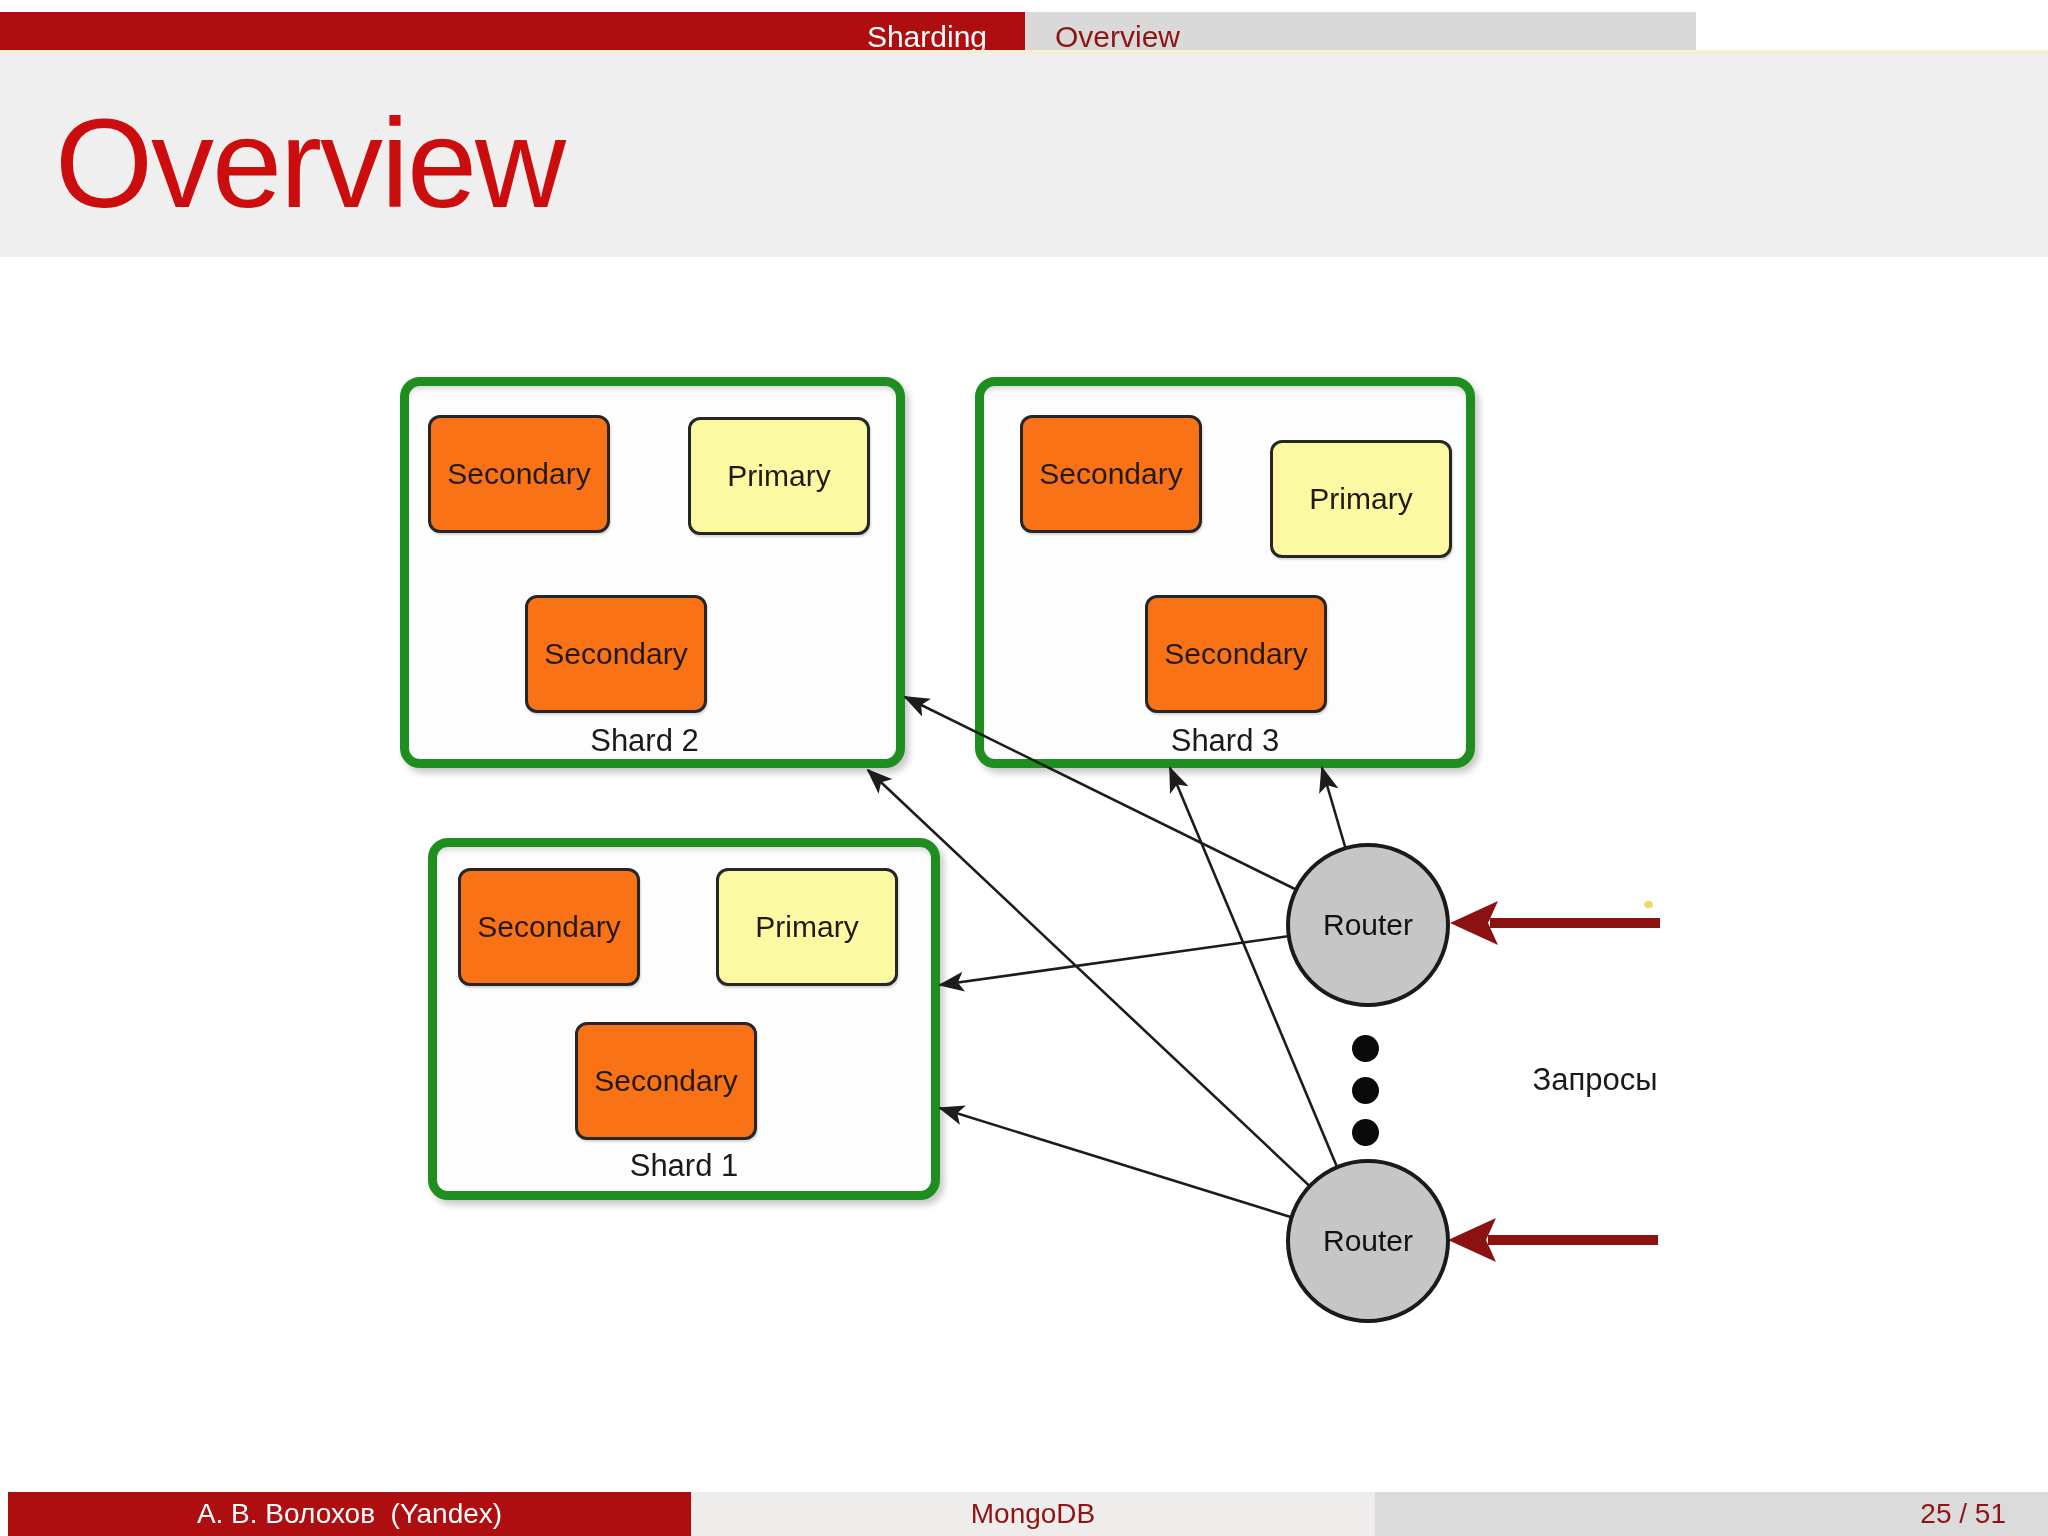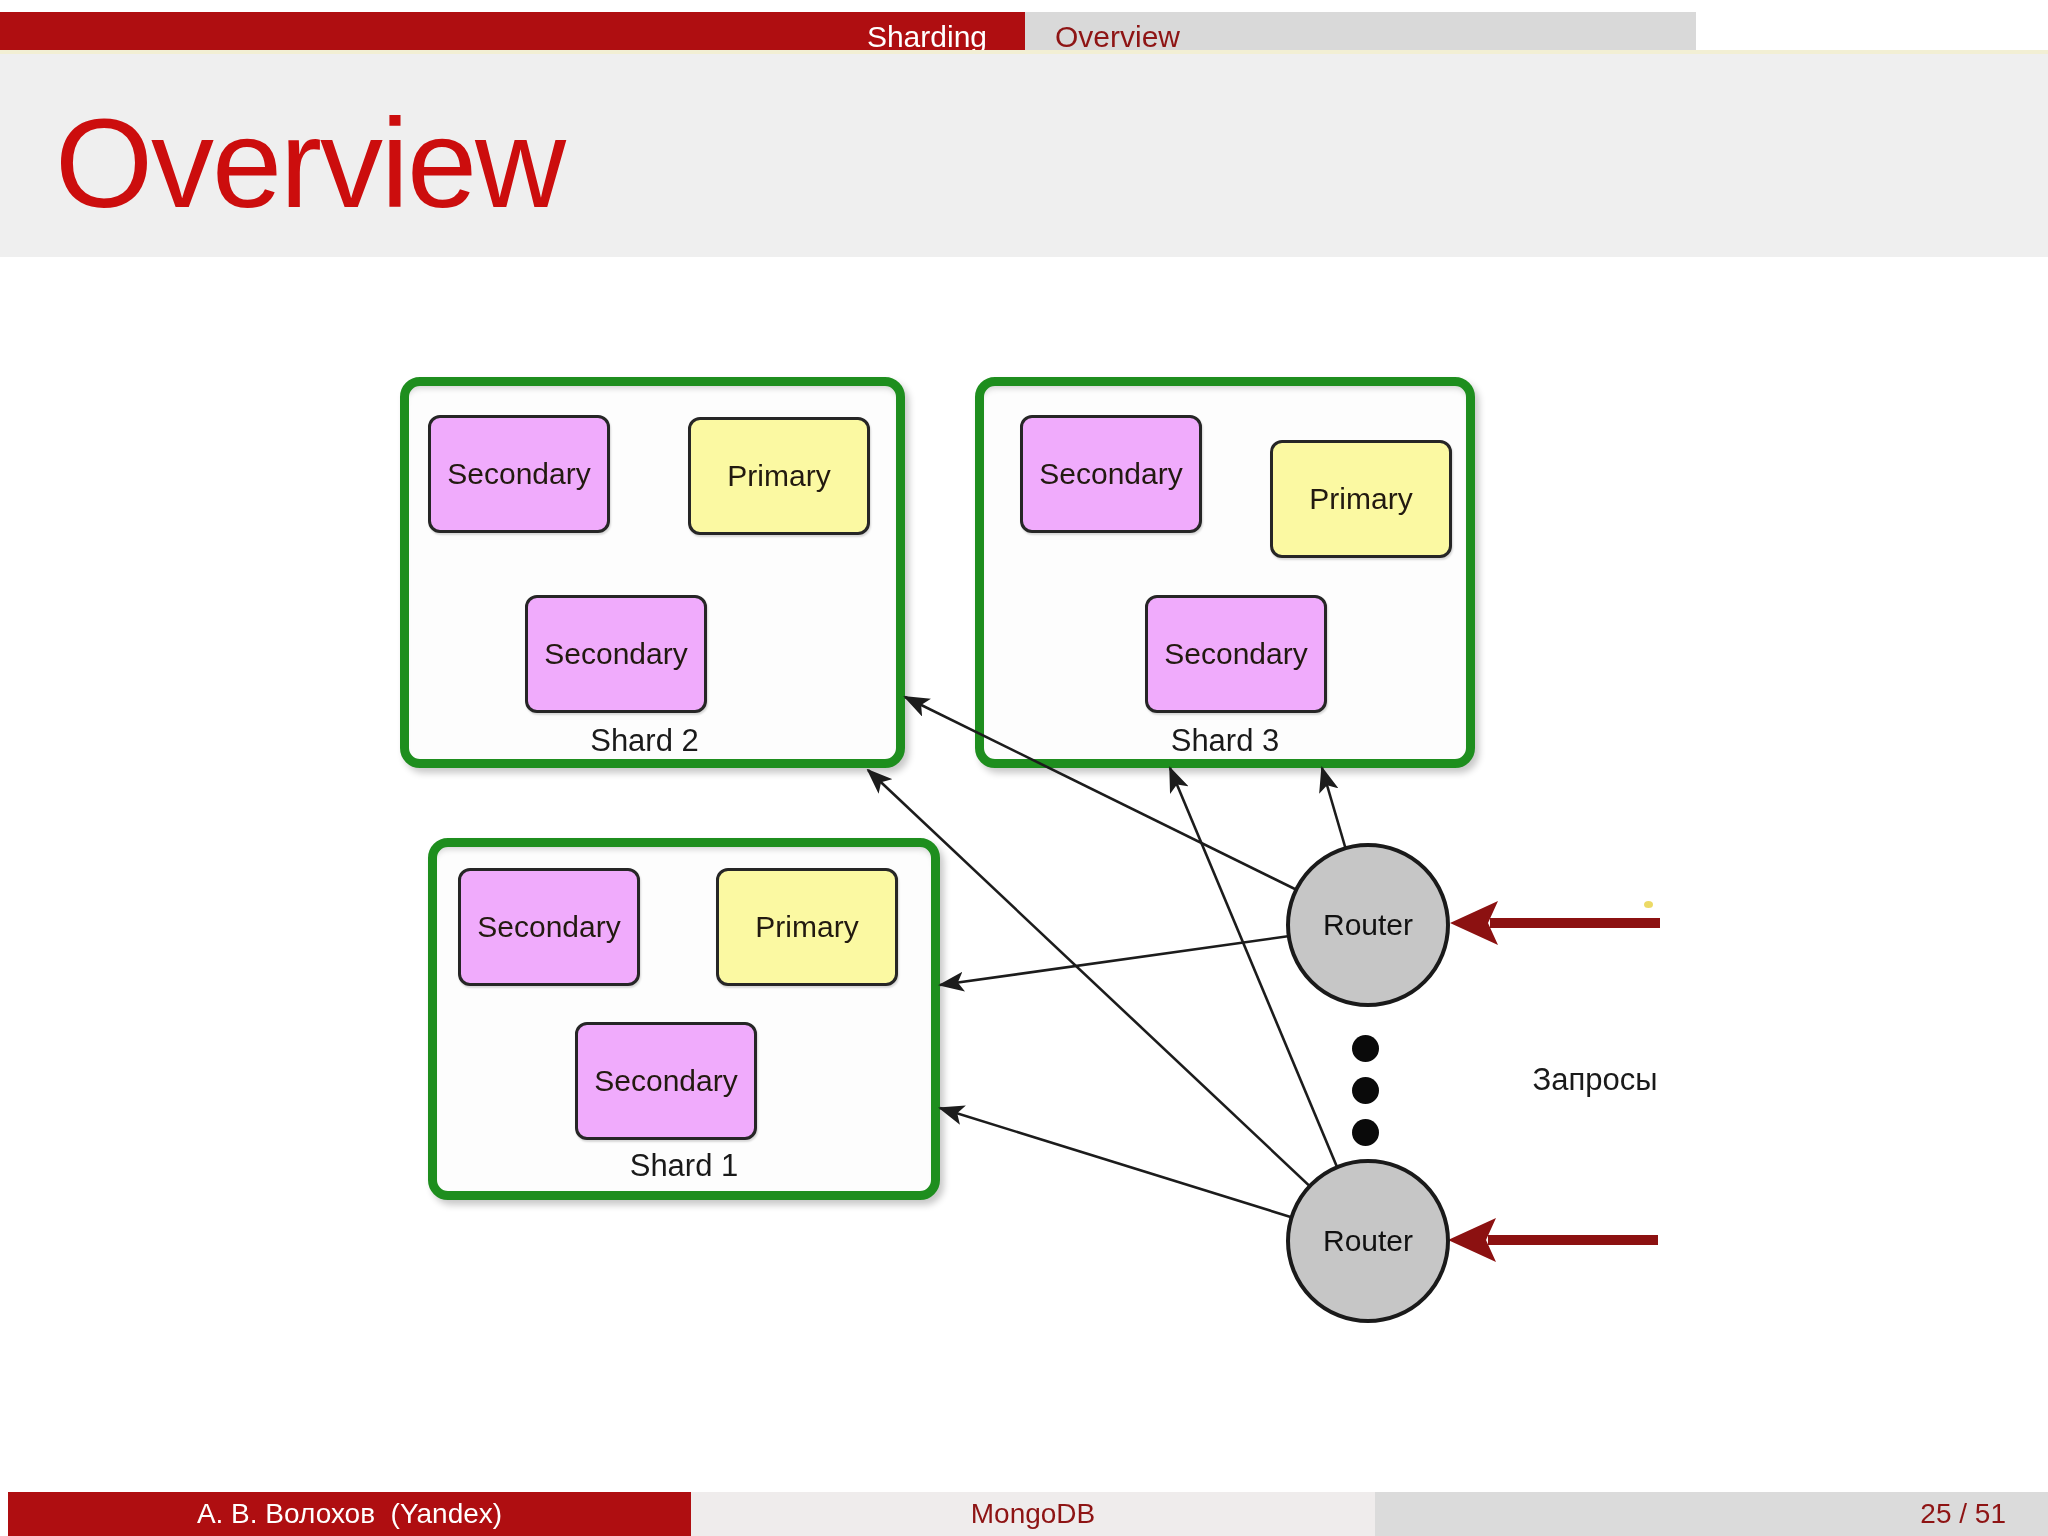--- a/index.html
+++ b/index.html
@@ -32,21 +32,21 @@
     box-shadow:4px 5px 7px rgba(0,0,0,0.22), inset 0 6px 6px -4px rgba(0,0,0,0.18);
   }
   #shard2{left:400px;top:377px;width:505px;height:391px;}
   #shard3{left:975px;top:377px;width:500px;height:391px;}
   #shard1{left:428px;top:838px;width:512px;height:362px;}
   .node{
     position:absolute;width:182px;height:118px;border:3px solid #262626;border-radius:12px;
     display:flex;align-items:center;justify-content:center;
     font-size:30px;color:#221a10;box-shadow:1px 2px 2px rgba(0,0,0,0.15);
   }
-  .node.secondary{background:#f0abfc;}
+  .node.secondary{background:#f97316;}
   .node.primary{background:#FBF9A2;}
   .shard-label{
     position:absolute;text-align:center;font-size:31px;color:#1a1a1a;
   }
   
   .router{
     position:absolute;width:164px;height:164px;border-radius:50%;
     background:#C6C6C6;border:4px solid #1a1a1a;
     display:flex;align-items:center;justify-content:center;font-size:30px;color:#111;
     z-index:4;

